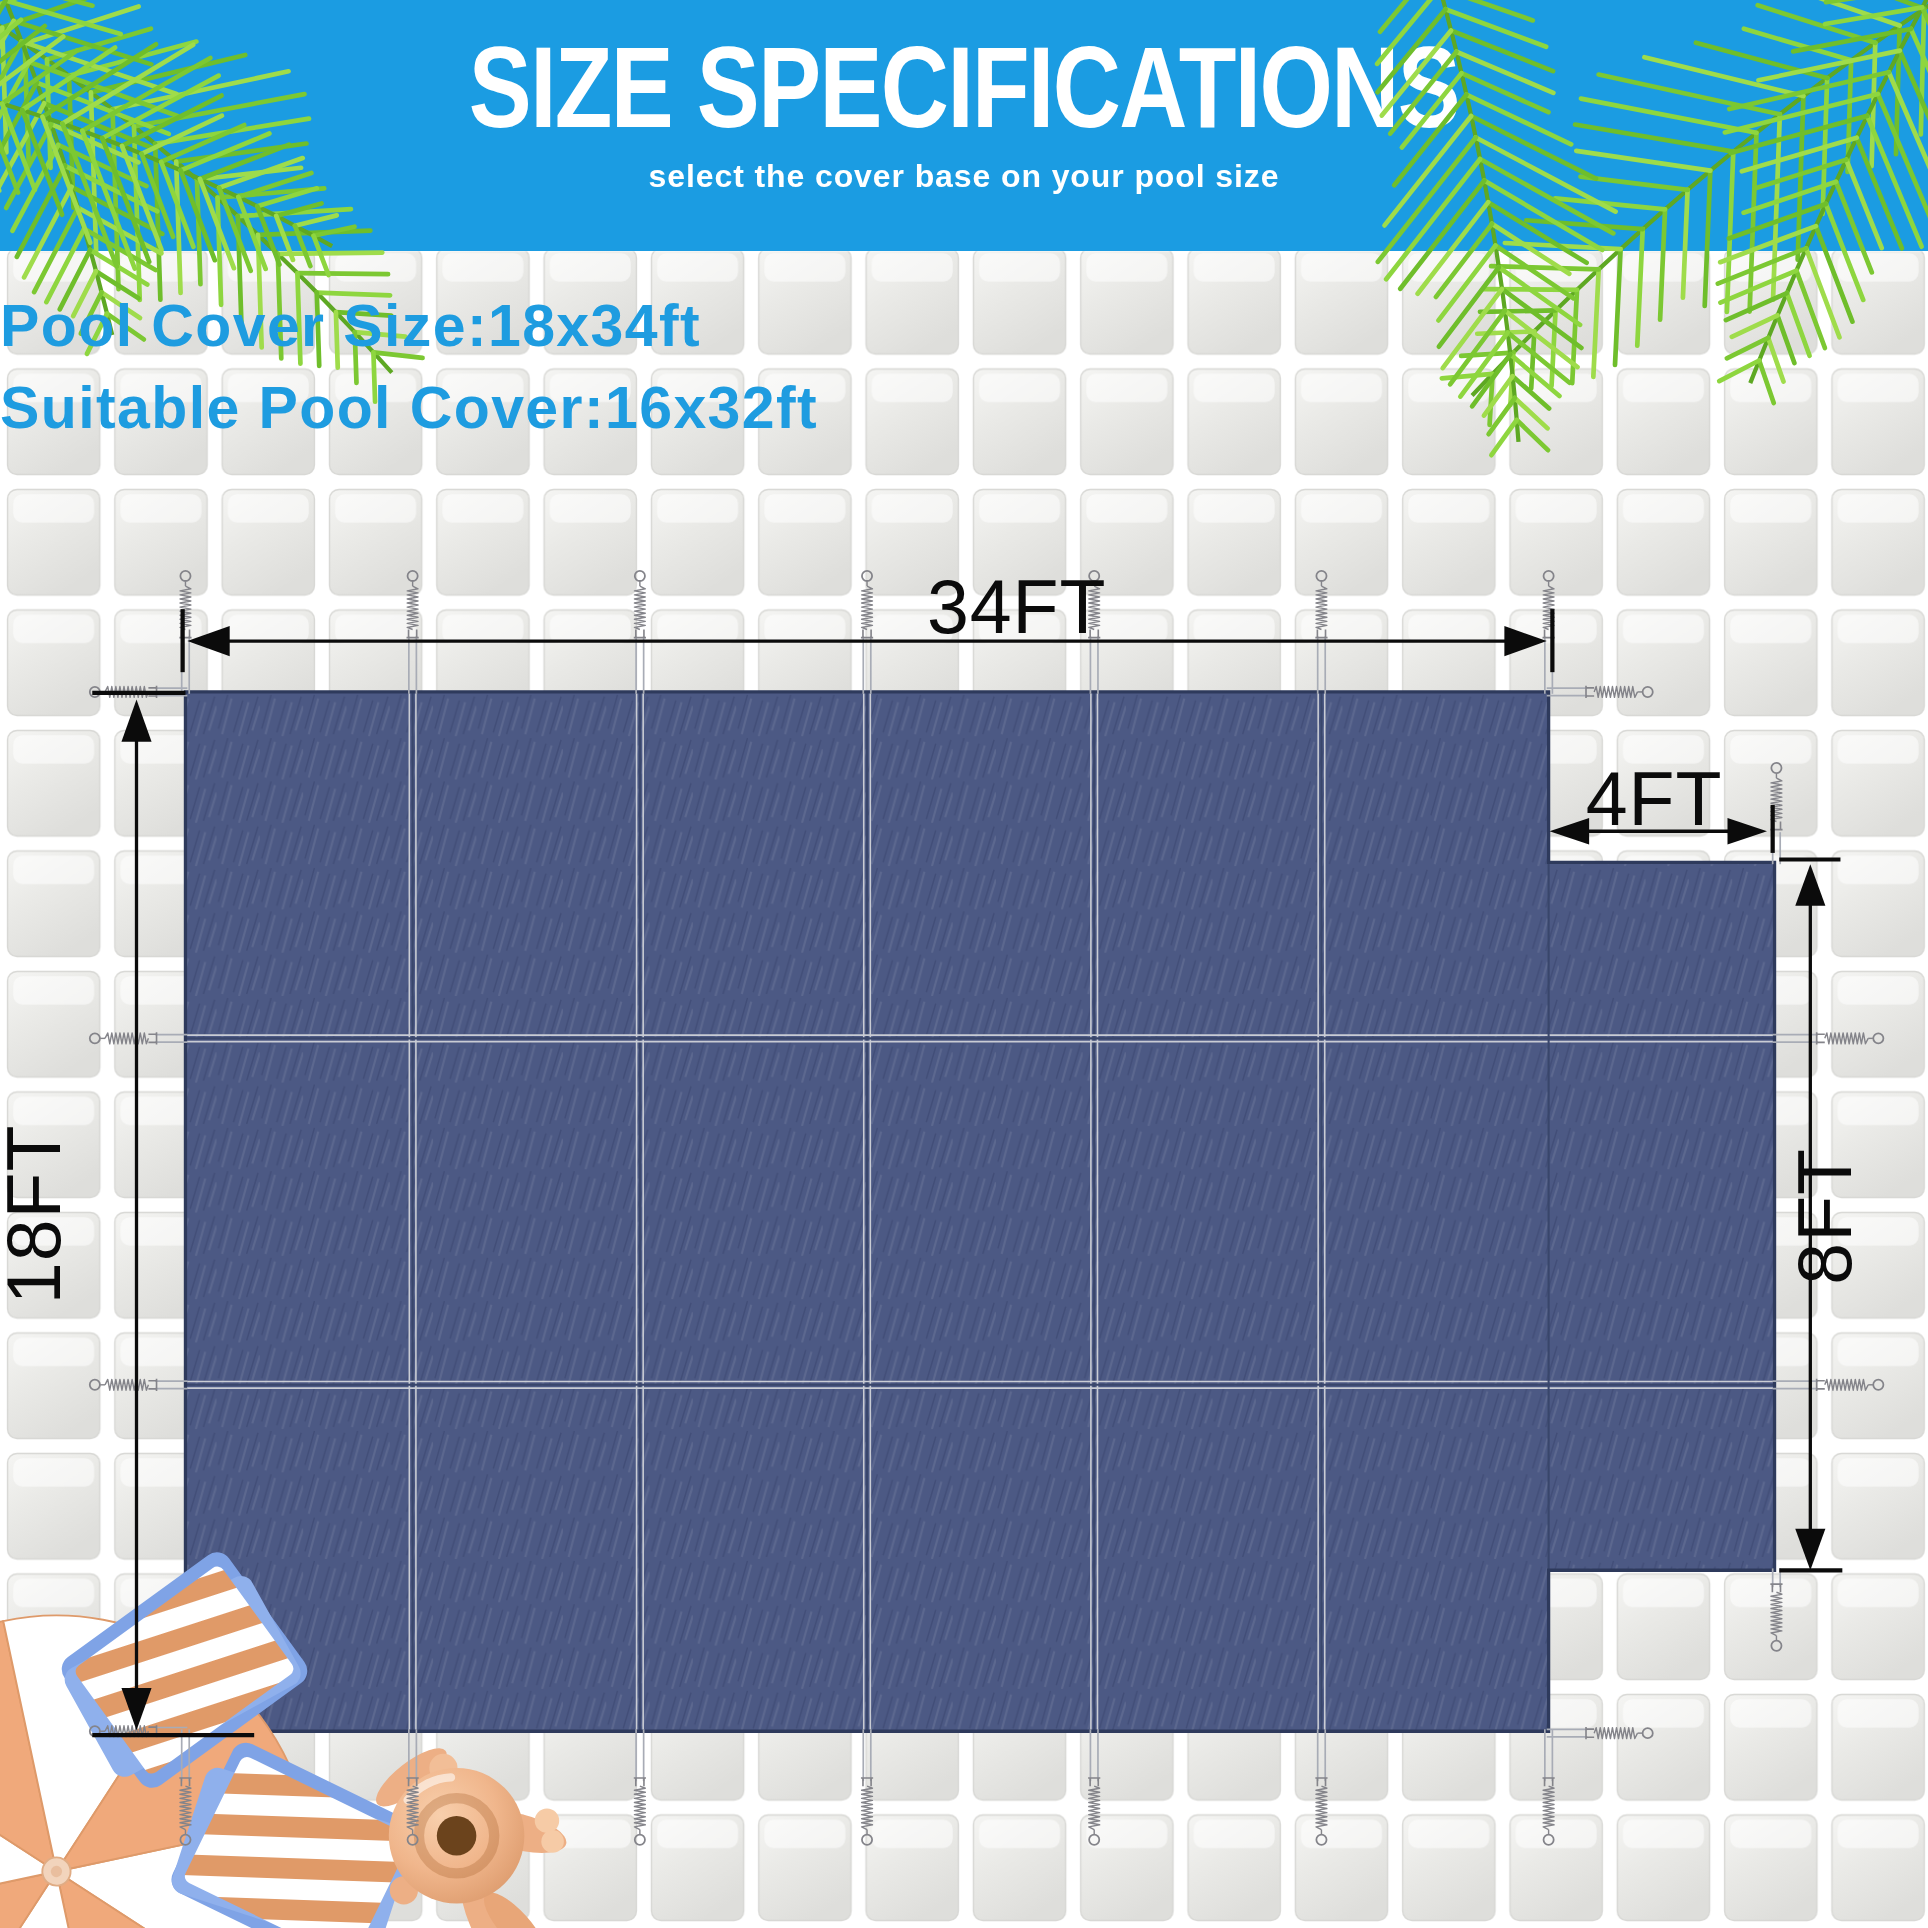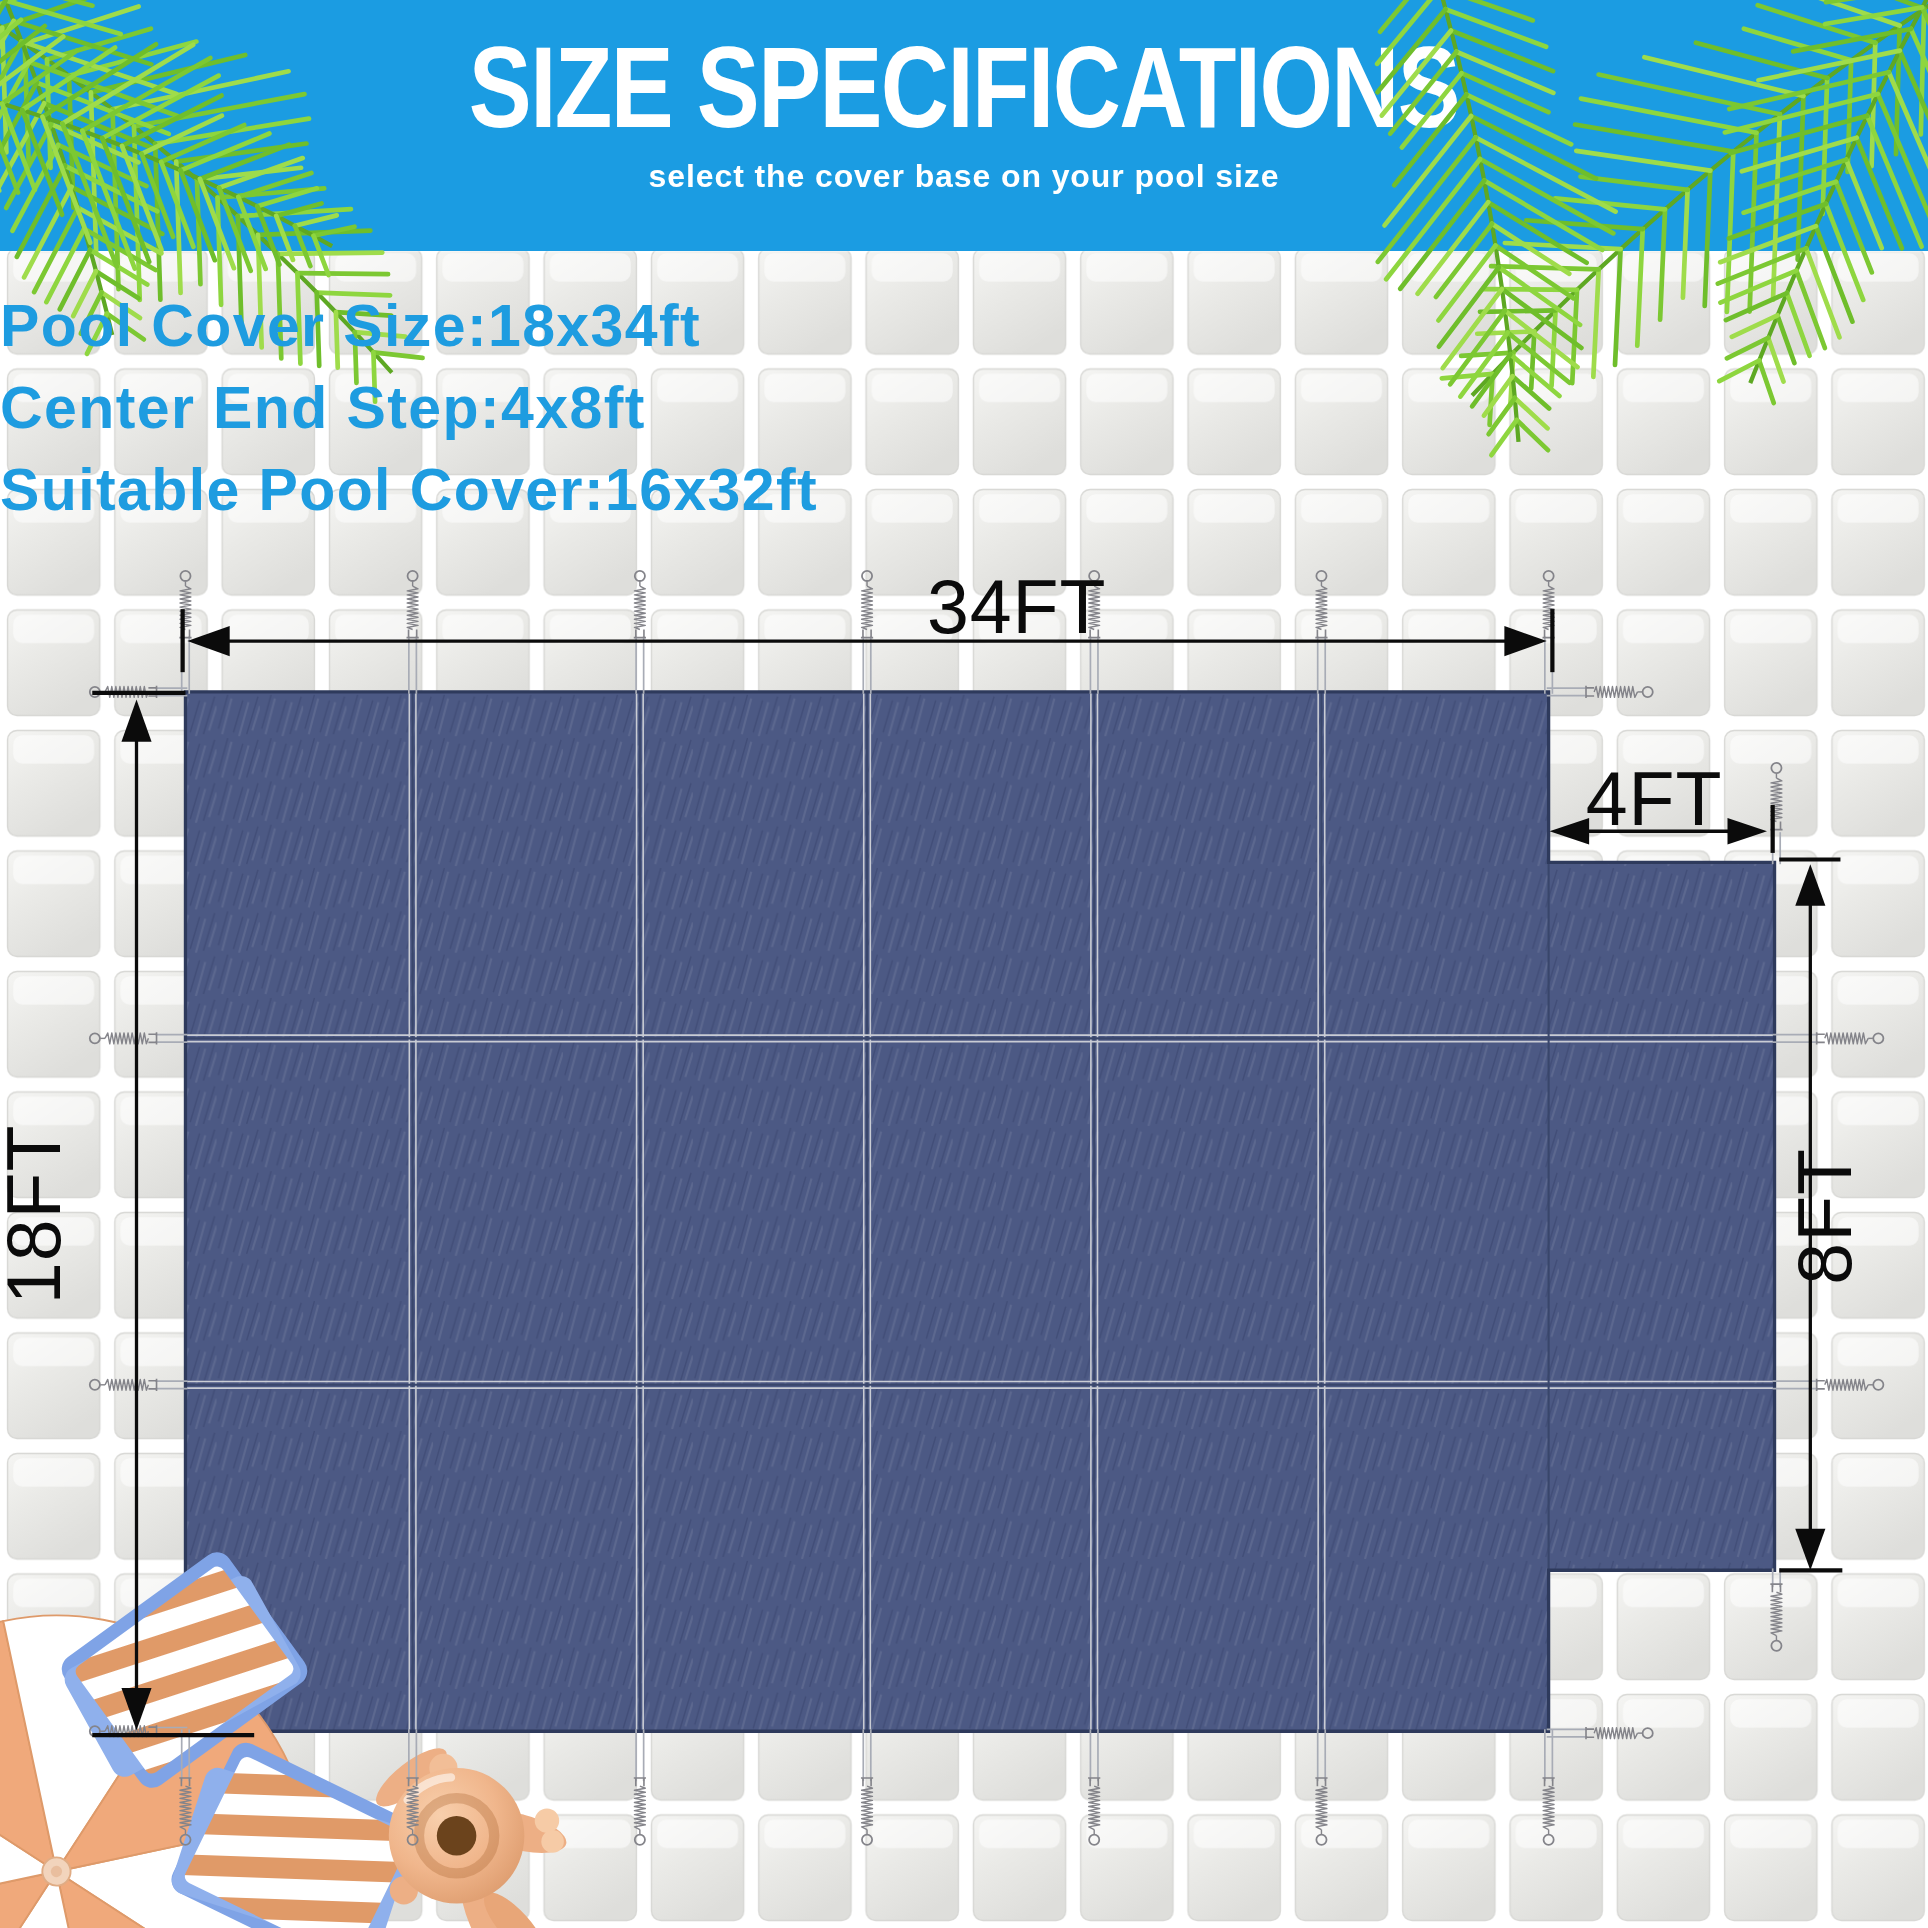--- a/index.html
+++ b/index.html
@@ -44,21 +44,20 @@
 
 <div class="canvas">
 
   <div class="banner">
     <div class="title">SIZE SPECIFICATIONS</div>
     <div class="subtitle">select the cover base on your pool size</div>
   </div>
 
   <div class="specs">
     <div>Pool Cover Size:18x34ft</div>
-    <div>Center End Step:4x8ft</div>
     <div>Suitable Pool Cover:16x32ft</div>
   </div>
 
   <svg class="scene" viewBox="0 0 2048 2048">
     <defs>
       <linearGradient id="tileGrad" x1="0" y1="0" x2="0.55" y2="1">
         <stop offset="0" stop-color="#F5F5F3"></stop>
         <stop offset="0.45" stop-color="#EAEAE7"></stop>
         <stop offset="1" stop-color="#DEDEDB"></stop>
       </linearGradient>

